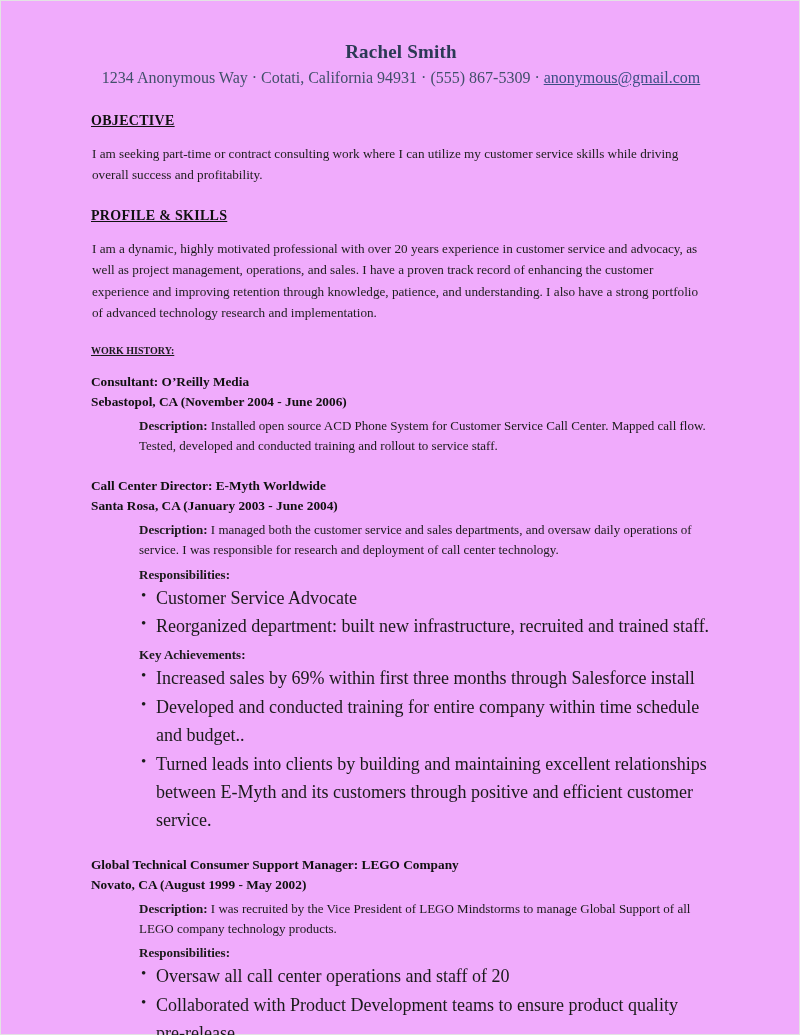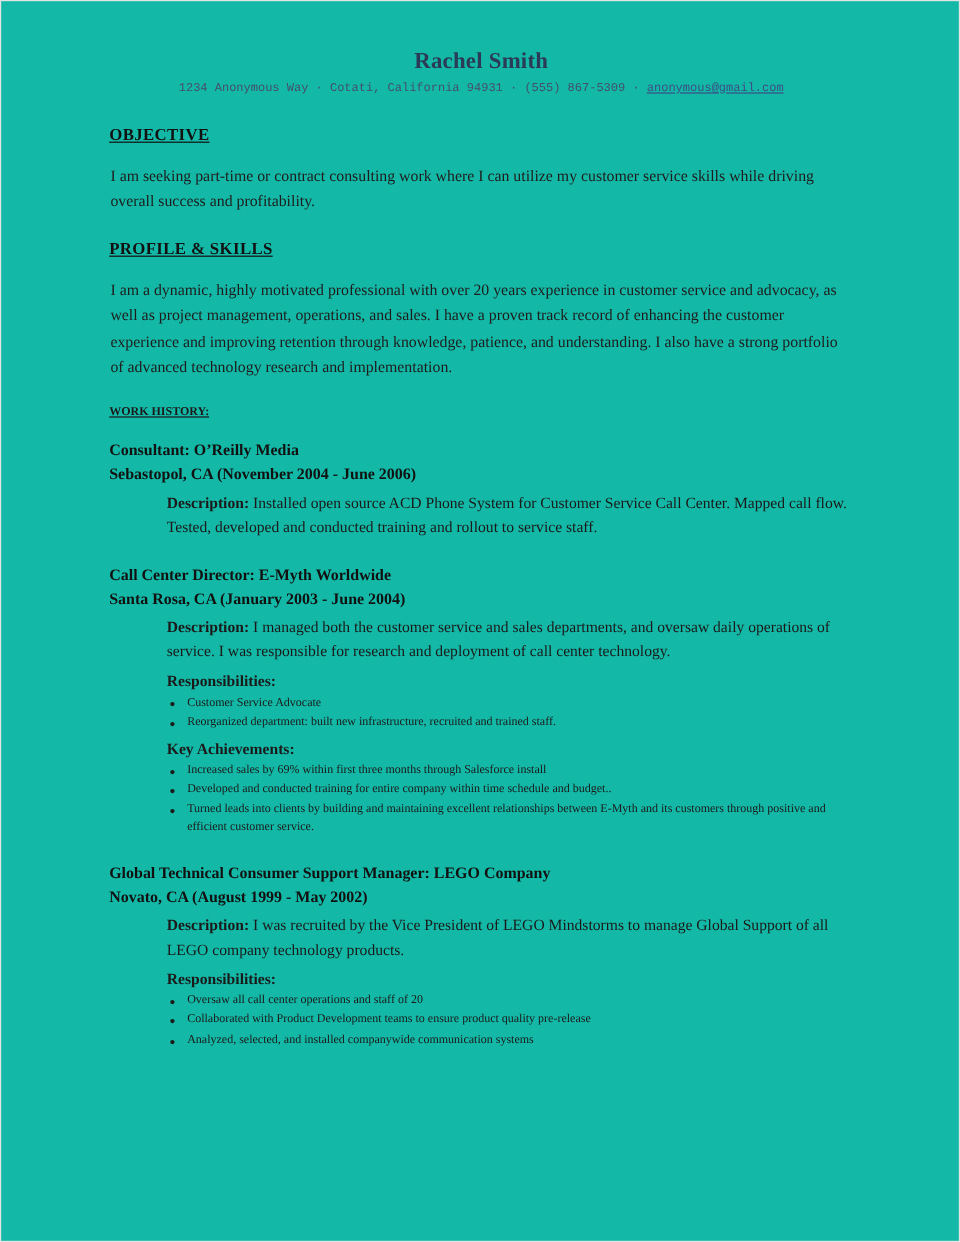--- a/index.html
+++ b/index.html
@@ -11,21 +11,21 @@
     width: 800px;
     height: 1035px;
     font-family: "Liberation Serif", serif;
     color: #1a1a1a;
   }
   .page {
     position: relative;
     width: 800px;
     height: 1035px;
     box-sizing: border-box;
-    background: #14b8a6;
+    background: #f0abfc;
     border: 1px solid #e3e3e3;
   }
   .sheet {
     position: absolute;
     left: 90px;
     top: 40px;
     width: 620px;
   }
   .doc-header {
     text-align: center;
@@ -33,23 +33,22 @@
   }
   .name {
     font-family: "Liberation Serif", serif;
     font-weight: bold;
     font-size: 19px;
     color: #2b3a55;
     letter-spacing: 0.2px;
     margin-bottom: 6px;
   }
   .contact {
-    font-size: 10px;
+    font-size: 16px;
     color: #42506b;
-    font-family: Liberation Mono, monospace;
   }
   .contact .email {
     color: #3b4f84;
     text-decoration: underline;
   }
   .section-title {
     font-weight: bold;
     font-size: 14px;
     text-decoration: underline;
     color: #111;
@@ -97,21 +96,21 @@
     font-size: 13px;
     margin-top: 6px;
     margin-bottom: 2px;
   }
   ul.bullets {
     list-style: none;
     margin: 0 0 0 0;
     padding: 0;
   }
   ul.bullets li {
-    font-size: 10px;
+    font-size: 18px;
     line-height: 1.55;
     position: relative;
     padding-left: 17px;
     margin-bottom: 1px;
   }
   ul.bullets li:before {
     content: "\2022";
     position: absolute;
     left: 2px;
     top: -1px;

